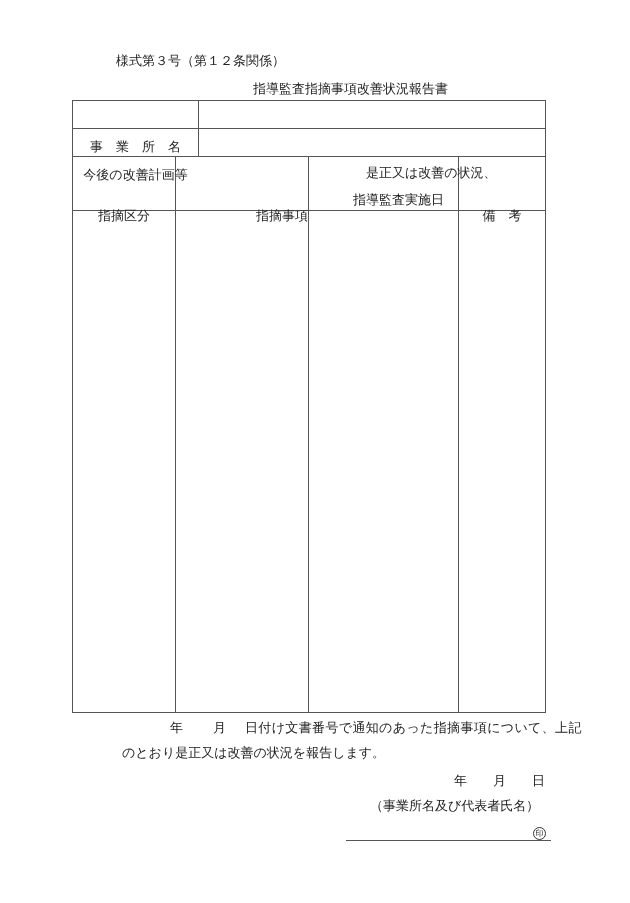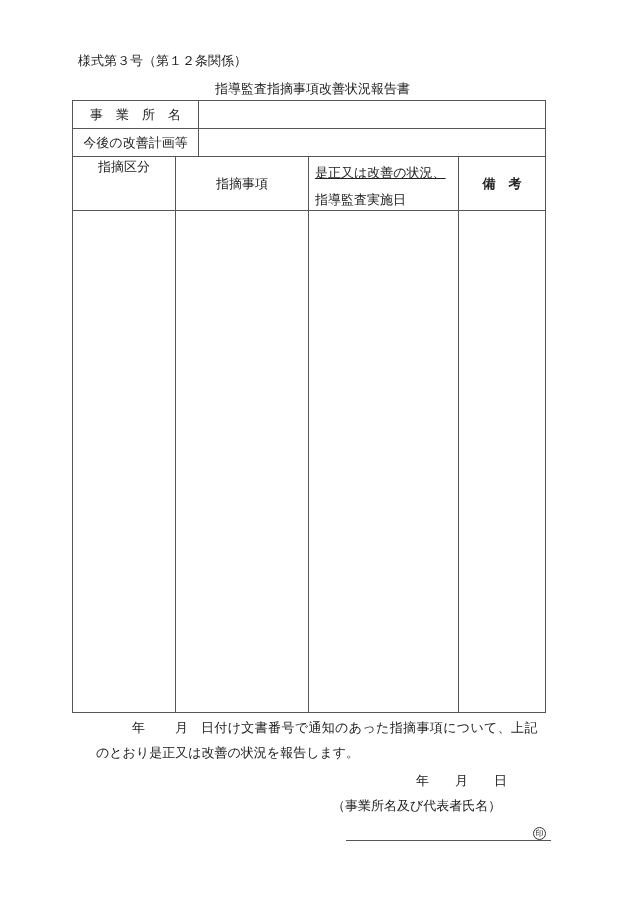--- a/index.html
+++ b/index.html
@@ -1,20 +1,20 @@
 <!DOCTYPE html>
 <html><head>
 <meta charset="utf-8">
 <style>
   html, body { margin: 0; padding: 0; background: #ffffff; }
   body { width: 630px; height: 903px; position: relative; overflow: hidden;
          font-family: "DejaVu Serif", "Liberation Serif", serif; color: #222; font-size: 13px; }
-  .abs { position: absolute; white-space: nowrap; }
+  .abs { position: absolute; white-space: nowrap; margin-left: 38px; }
   .line { position: absolute; background: #555; }
-  .cell-text { position: absolute; text-align: center; line-height: 1; }
+  .cell-text { position: absolute; text-align: center; line-height: 1; margin-top: 32px; }
   .stamp { position: absolute; width: 11px; height: 11px; border: 1px solid #333; border-radius: 50%;
            font-size: 8px; line-height: 11px; text-align: center; }
 </style>
 </head>
 <body>
 
 <div class="abs" style="left:78px; top:52px; font-size:13px;">様式第３号（第１２条関係）</div>
 <div class="abs" style="left:215px; top:80px; font-size:13px;text-align:right;">指導監査指摘事項改善状況報告書</div>
 
 <div>
@@ -32,37 +32,37 @@
 
   <div class="line" style="left:175px; top:156px; width:1px; height:557px;"></div>
   <div class="line" style="left:308px; top:156px; width:1px; height:557px;"></div>
   <div class="line" style="left:458px; top:156px; width:1px; height:557px;"></div>
 
   <div class="cell-text" style="left:73px; top:108px; width:125px;">事　業　所　名</div>
   <div class="cell-text" style="left:199px; top:101px; width:346px; height:27px;"></div>
   <div class="cell-text" style="left:73px; top:136px; width:125px;">今後の改善計画等</div>
   <div class="cell-text" style="left:199px; top:129px; width:346px; height:27px;"></div>
 
-  <div class="cell-text" style="left:73px; top:160px; width:102px;">指摘区分</div>
-  <div class="cell-text" style="left:176px; top:177px; width:132px;">指摘事項</div>
-  <div class="abs" style="left:315px; top:164px;text-decoration:underline;">是正又は改善の状況、</div>
+  <div class="cell-text" style="left:73px; top:177px; width:102px;">指摘区分</div>
+  <div class="cell-text" style="left:176px; top:177px; width:132px;text-align:right;">指摘事項</div>
+  <div class="abs" style="left:328px; top:164px;">是正又は改善の状況、</div>
   <div class="abs" style="left:315px; top:191px;">指導監査実施日</div>
-  <div class="cell-text" style="left:459px; top:177px; width:86px;font-weight:bold;">備　考</div>
+  <div class="cell-text" style="left:459px; top:177px; width:86px;">備　考</div>
 
   <div class="abs" style="left:73px; top:211px; width:102px; height:501px;"></div>
   <div class="abs" style="left:176px; top:211px; width:132px; height:501px;"></div>
   <div class="abs" style="left:309px; top:211px; width:149px; height:501px;"></div>
   <div class="abs" style="left:459px; top:211px; width:86px; height:501px;"></div>
 </div>
 
 <div>
   <div class="abs" style="left:132px; top:719px;">年</div>
   <div class="abs" style="left:175px; top:719px;">月</div>
-  <div class="abs" style="left:201px; top:719px; letter-spacing:0.35px;">日付け文書番号で通知のあった指摘事項について、上記</div>
-  <div class="abs" style="left:96px; top:744px;">のとおり是正又は改善の状況を報告します。</div>
+  <div class="abs" style="left:207px; top:719px; letter-spacing:0.35px;">日付け文書番号で通知のあった指摘事項について、上記</div>
+  <div class="abs" style="left:84px; top:744px;">のとおり是正又は改善の状況を報告します。</div>
 </div>
 
 <div>
   <div class="abs" style="left:416px; top:772px;">年　　月　　日</div>
   <div class="abs" style="left:332px; top:797px;">（事業所名及び代表者氏名）</div>
   <div class="line" style="left:346px; top:840px; width:205px; height:1px;"></div>
   <div class="stamp" style="left:533px; top:827px;">印</div>
 </div>
 
 </body></html>

